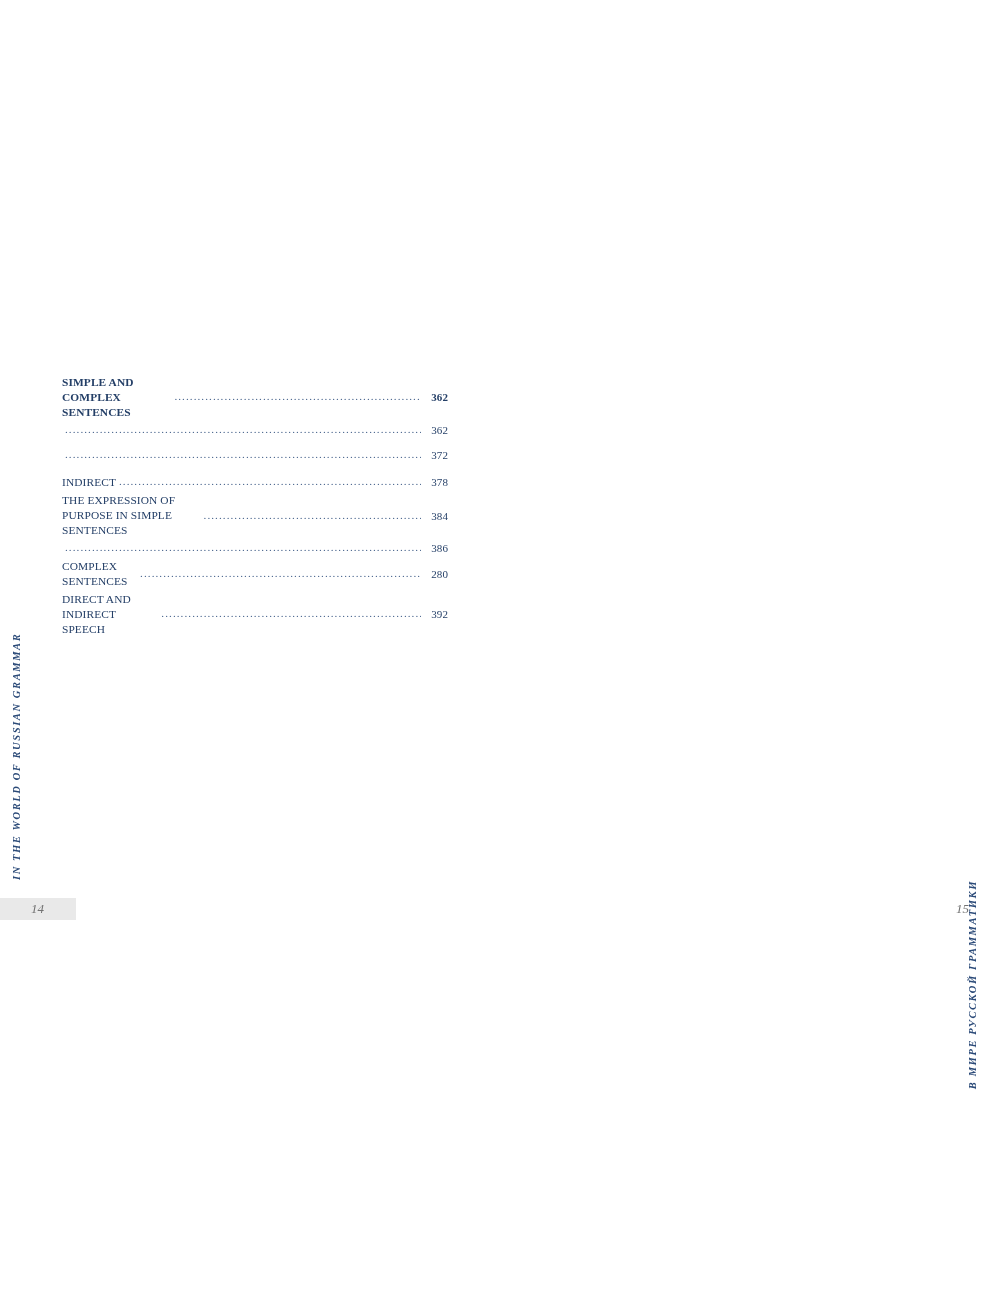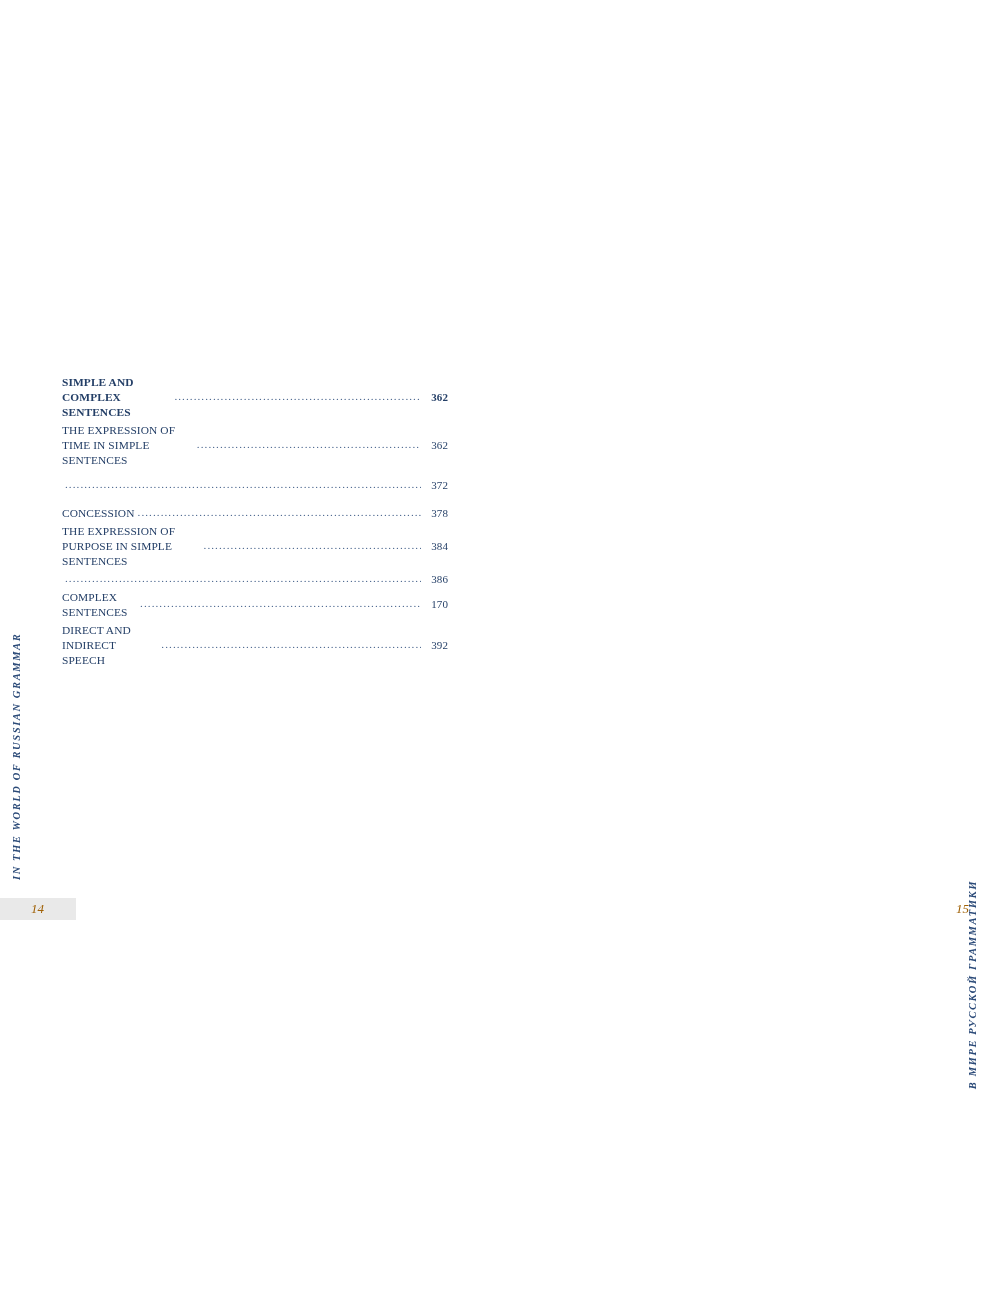--- a/index.html
+++ b/index.html
@@ -93,21 +93,21 @@
     bottom: 380px;
     height: 22px;
     background: #e9e9e9;
   }
   .footbar.left  { left: 0;   width: 76px; }
   .folio {
     position: absolute;
     bottom: 383px;
     font-style: italic;
     font-size: 13px;
-    color: #a16207;
+    color: #737373;
     font-family: "Liberation Serif", serif;
     margin-top: 16px;
   }
   .folio.left  { left: 31px; }
   .folio.right { right: 31px; }
 
   
   .runhead {
     position: absolute;
     font-family: "Liberation Serif", serif;
@@ -142,34 +142,33 @@
     <div class="toc toc-left">
         <div class="entry bold">
           <div class="rowline">
             <span class="txt">SIMPLE AND COMPLEX SENTENCES</span>
             <span class="lead">........................................................................................................................</span>
             <span class="pg">362</span>
           </div>
         </div>
         <div class="entry gap-sm">
           <div class="rowline">
-            <span class="txt">THE EXPRESSION OF TIME IN SIMPLE SENTENCES</span>
             <span class="lead">........................................................................................................................</span>
             <span class="pg">362</span>
           </div>
         </div>
         <div class="entry gap-md">
           <div class="rowline">
             <span class="lead">........................................................................................................................</span>
             <span class="pg">372</span>
           </div>
         </div>
         <div class="entry">
           <div class="rowline">
-            <span class="txt">CONCESSION</span>
+            <span class="txt">INDIRECT</span>
             <span class="lead">........................................................................................................................</span>
             <span class="pg">378</span>
           </div>
         </div>
         <div class="entry">
           <div class="rowline">
             <span class="txt">THE EXPRESSION OF PURPOSE IN SIMPLE SENTENCES</span>
             <span class="lead">........................................................................................................................</span>
             <span class="pg">384</span>
           </div>
@@ -177,21 +176,21 @@
         <div class="entry">
           <div class="rowline">
             <span class="lead">........................................................................................................................</span>
             <span class="pg">386</span>
           </div>
         </div>
         <div class="entry">
           <div class="rowline">
             <span class="txt">COMPLEX SENTENCES</span>
             <span class="lead">........................................................................................................................</span>
-            <span class="pg">170</span>
+            <span class="pg">280</span>
           </div>
         </div>
         <div class="entry">
           <div class="rowline">
             <span class="txt">DIRECT AND INDIRECT SPEECH</span>
             <span class="lead">........................................................................................................................</span>
             <span class="pg">392</span>
           </div>
         </div>
       </div>

